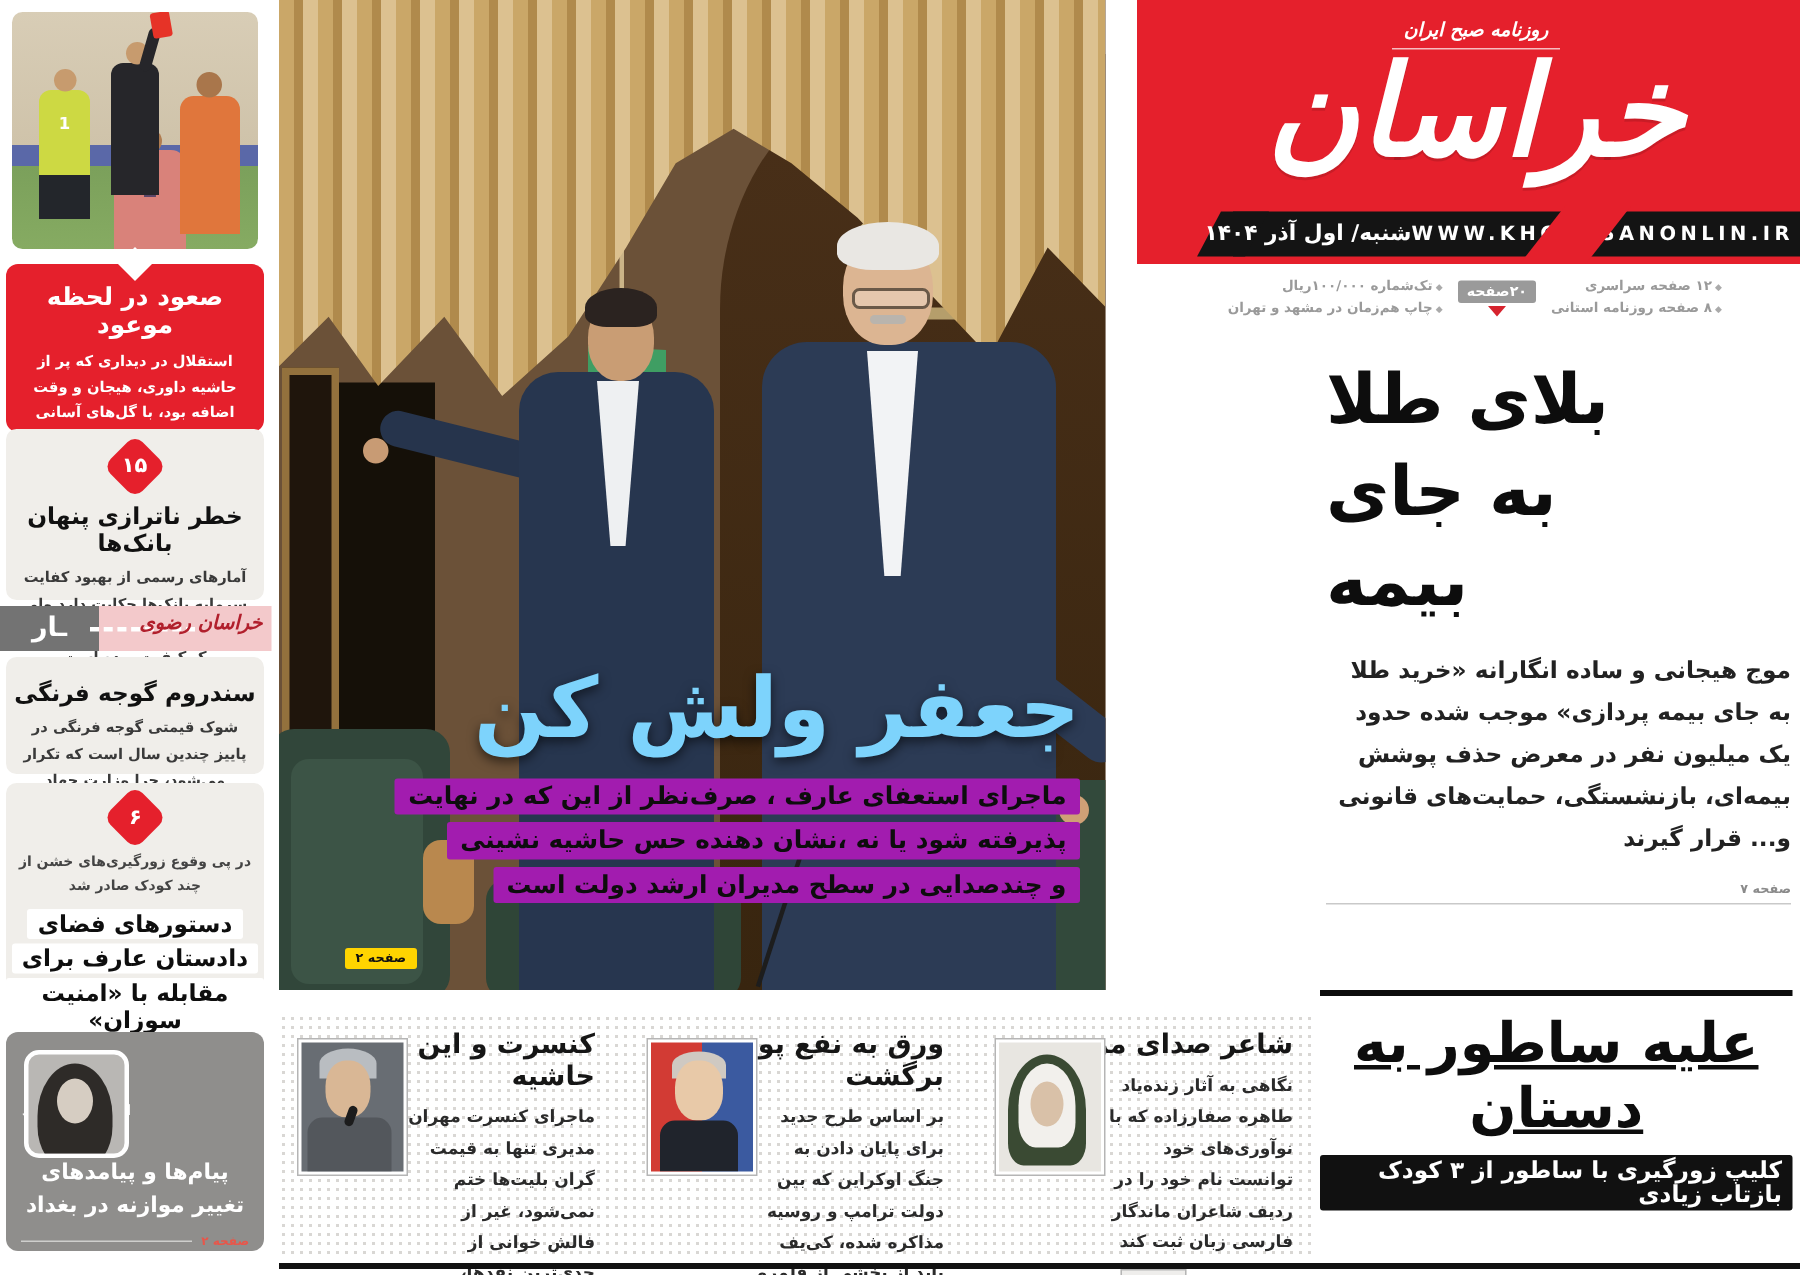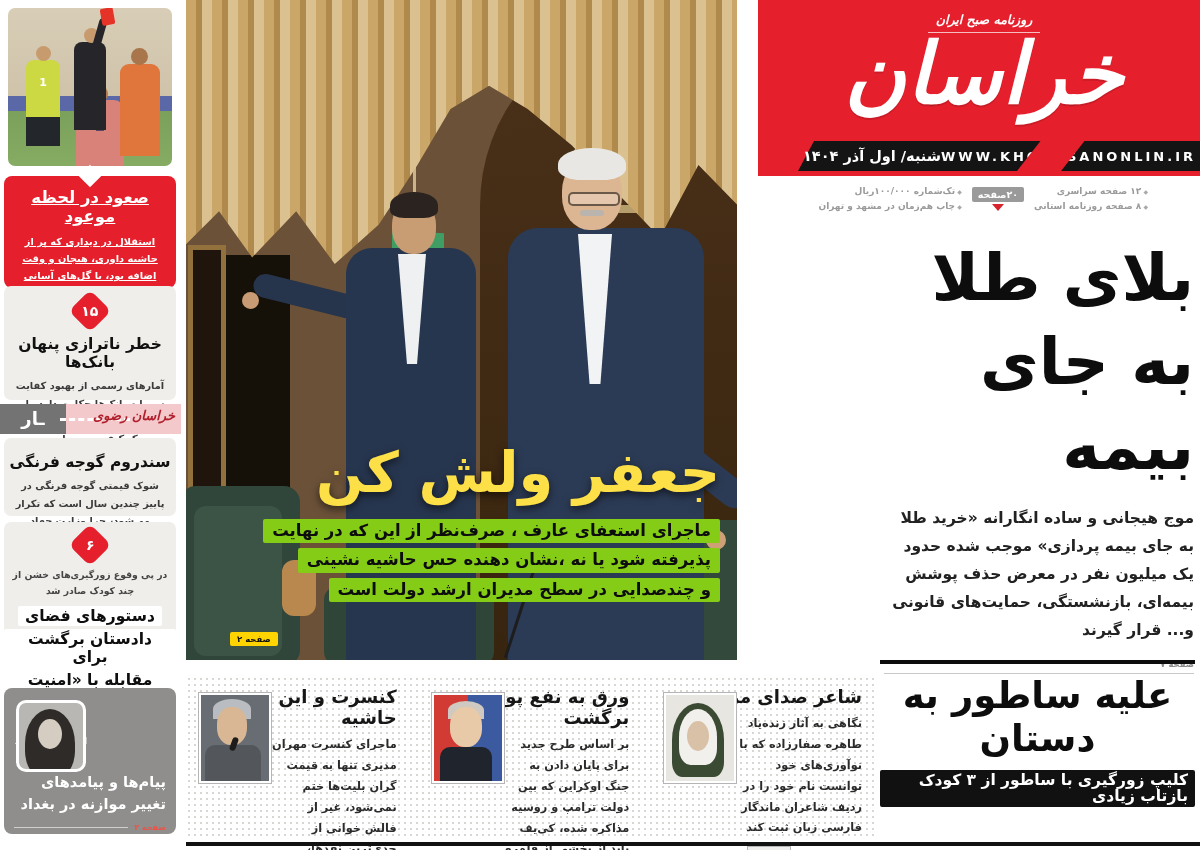--- a/index.html
+++ b/index.html
@@ -24,21 +24,21 @@
       text-align:center;line-height:46px;}
   .gk-head{position:absolute;left:28px;top:38px;width:15px;height:15px;border-radius:50%;background:#c79b6e;}
   .p1{position:absolute;left:112px;top:56px;width:40px;height:92px;background:#e0763c;border-radius:9px 9px 0 0;}
   .p1-head{position:absolute;left:123px;top:40px;width:17px;height:17px;border-radius:50%;background:#a9764b;}
   .p2{position:absolute;left:68px;top:92px;width:48px;height:66px;background:#d9827a;border-radius:10px 10px 0 0;
       color:#5b4668;font-size:15px;font-weight:bold;text-align:center;line-height:52px;}
   .p2-head{position:absolute;left:84px;top:78px;width:16px;height:16px;border-radius:50%;background:#b07c50;}
 
   
   .fb-box{position:absolute;left:4px;top:176px;width:172px;height:112px;background:#e5202c;border-radius:8px;
-          color:#fff;padding:12px 10px 8px;box-sizing:border-box;text-decoration:underline;}
+          color:#fff;padding:12px 10px 8px;box-sizing:border-box;}
   .fb-notch{position:absolute;left:78px;top:-8px;width:16px;height:16px;background:#fff;transform:rotate(45deg);}
   .fb-title{font-size:16.5px;font-weight:900;text-align:center;margin-bottom:7px;}
   .fb-body{font-size:9.8px;font-weight:700;line-height:1.75;text-align:center;}
   .fb-badge{display:inline-block;background:#fff;color:#c21a24;font-size:7.5px;font-weight:bold;
             border-radius:3px;padding:1px 5px;margin-top:5px;}
 
   .card{position:absolute;left:4px;width:172px;background:#f0eeea;border-radius:7px;box-sizing:border-box;}
   .diamond{width:30px;height:30px;background:#e5202c;border-radius:7px;transform:rotate(45deg);
            margin:0 auto;display:flex;align-items:center;justify-content:center;}
   .diamond span{transform:rotate(-45deg);color:#fff;font-size:14px;font-weight:900;}
@@ -60,21 +60,21 @@
 
   
   .note{position:absolute;left:4px;top:688px;width:172px;height:146px;background:#8f8e8c;border-radius:8px;
         box-sizing:border-box;padding:10px 10px 6px;}
   .note-photo{position:absolute;left:12px;top:12px;width:64px;height:66px;background:#b9b7b4;border:3px solid #fff;
               border-radius:10px;overflow:hidden;}
   .note-hood{position:absolute;left:6px;top:6px;width:50px;height:70px;background:#2e2b28;border-radius:50% 50% 40% 40%;}
   .note-face{position:absolute;left:19px;top:16px;width:24px;height:30px;background:#d6cdc2;border-radius:50%;}
   .note-label{font-size:12px;font-weight:900;color:#f0a9a0;text-align:left;padding-left:0;margin-right:78px;text-align:center;}
   .note-author{font-size:9.5px;font-weight:700;color:#f2f2f2;margin-right:78px;text-align:center;margin-top:9px;}
-  .note-title{color:#fff;font-size:14.5px;font-weight:900;line-height:1.5;margin-top:26px;}
+  .note-title{color:#fff;font-size:14.5px;font-weight:900;text-align:center;line-height:1.5;margin-top:26px;}
   .note-foot{margin-top:7px;display:flex;align-items:center;gap:6px;}
   .note-badge{color:#e8564a;font-size:8px;font-weight:bold;}
   .note-line{flex:1;border-top:1px solid #cfcfcd;}
 
   
   .photo{position:absolute;left:186px;top:0;width:551px;height:660px;overflow:hidden;background:#6b5138;}
   .curtain{position:absolute;left:0;top:0;width:100%;height:330px;
      background:repeating-linear-gradient(90deg,#caa768 0 10px,#b08a4c 10px 16px,#dcc190 16px 26px);
      clip-path:polygon(0 0,100% 0,100% 62%,93% 50%,86% 72%,78% 58%,70% 44%,62% 33%,55% 26%,48% 33%,42% 50%,35% 68%,27% 80%,20% 64%,12% 78%,6% 64%,0 74%);}
   .frame{position:absolute;left:2px;top:245px;width:28px;height:400px;background:#1f150c;border:5px solid #93713d;}
@@ -108,24 +108,24 @@
   .manB-glass{position:absolute;left:382px;top:192px;width:48px;height:10px;border:2px solid #6a5948;border-radius:5px;background:rgba(255,255,255,.25);}
   .manB-must{position:absolute;left:394px;top:210px;width:24px;height:6px;background:#b9b4ad;border-radius:3px;}
   .manB-body{position:absolute;left:322px;top:228px;width:196px;height:432px;background:#2c3b55;border-radius:30px 30px 0 0;}
   .manB-shirt{position:absolute;left:392px;top:234px;width:34px;height:150px;background:#f2f3f5;
               clip-path:polygon(0 0,100% 0,66% 100%,34% 100%);}
   .manB-arm{position:absolute;left:452px;top:452px;width:120px;height:28px;background:#2c3b55;border-radius:14px;transform:rotate(38deg);}
   .manB-hand{position:absolute;left:520px;top:530px;width:20px;height:20px;background:#cfa076;border-radius:50%;}
   .mic{position:absolute;left:332px;top:568px;width:3px;height:92px;background:#1d1d1d;transform:rotate(18deg);}
   .mic-head{position:absolute;left:318px;top:556px;width:12px;height:12px;background:#111;border-radius:50%;}
 
-  .photo-head{position:absolute;right:17px;top:440px;color:#fde047;font-size:56px;font-weight:900;
+  .photo-head{position:absolute;right:17px;top:440px;color:#7dd3fc;font-size:56px;font-weight:900;
               text-shadow:0 3px 8px rgba(0,0,0,.6);letter-spacing:-1px;}
   .photo-cap{position:absolute;right:17px;top:516px;width:510px;text-align:right;line-height:1.0;}
-  .photo-cap span{display:inline-block;background:#84cc16;color:#0d0d0d;font-size:16.5px;font-weight:900;
+  .photo-cap span{display:inline-block;background:#a21caf;color:#0d0d0d;font-size:16.5px;font-weight:900;
                   padding:4px 9px;margin:2.5px 0;border-radius:2px;}
   .photo-badge{position:absolute;left:44px;top:632px;background:#ffd400;color:#111;font-size:8.5px;
                font-weight:bold;padding:2px 7px;border-radius:2px;}
 
   
   .masthead{position:absolute;left:741px;top:0;width:452px;height:176px;background:#e5202c;overflow:hidden;margin-left:17px;}
   .tagline{position:absolute;left:0;right:0;top:12px;text-align:center;color:#fff;font-size:12.5px;
            font-weight:700;font-style:italic;}
   .tagline-rule{position:absolute;left:170px;top:32px;width:112px;border-top:1px solid rgba(255,255,255,.7);}
   .logo{position:absolute;left:0;right:0;top:28px;text-align:center;color:#fff;font-size:84px;
@@ -146,28 +146,28 @@
   .inforow .col div{line-height:1.7;white-space:nowrap;}
   .inforow .col div::before{content:"◆ ";font-size:6px;color:#aaa;}
   .pages-badge-wrap{text-align:center;}
   .pages-badge{display:inline-block;background:#9a9a9a;color:#fff;font-size:9.5px;font-weight:900;
                padding:2px 6px;border-radius:2px;}
   .badge-tri{width:0;height:0;border-left:6px solid transparent;border-right:6px solid transparent;
              border-top:7px solid #d6232e;margin:2px auto 0;}
 
   
   .lead{position:absolute;left:884px;top:236px;width:310px;}
-  .lead-h{color:#0d0d0d;font-size:64px;line-height:1.32;font-weight:900;text-align:right;letter-spacing:-2px;}
+  .lead-h{color:#0d0d0d;font-size:46px;line-height:1.32;font-weight:900;text-align:left;letter-spacing:-2px;}
   .lead-body{margin-top:16px;font-size:15.5px;font-weight:700;color:#222;line-height:1.8;text-align:right;}
   .lead-page{margin-top:14px;color:#8a8a8a;font-size:8.5px;font-weight:bold;}
   .lead-hr{margin-top:4px;border-top:1px solid #c9c9c9;}
 
   
   .cleaver{position:absolute;left:880px;top:660px;width:315px;border-top:4px solid #0d0d0d;}
-  .cleaver-h{color:#0d0d0d;font-size:37px;font-weight:900;text-align:center;margin:10px 0 8px;letter-spacing:-1px;}
+  .cleaver-h{color:#0d0d0d;font-size:37px;font-weight:900;text-align:center;margin:10px 0 8px;letter-spacing:-1px;text-decoration:underline;}
   .cleaver-lines{text-align:right;line-height:1.0;}
   .cleaver-lines span{display:inline-block;background:#111;color:#fff;font-size:15.5px;font-weight:900;
                       padding:3px 7px;margin:2px 0;border-radius:2px;}
 
   
   .strip{position:absolute;left:186px;top:676px;width:690px;height:162px;
          background-color:#fff;background-image:radial-gradient(#d9d7d4 1px,transparent 1.3px);background-size:6px 6px;
          display:flex;gap:8px;}
   .bart{flex:1;position:relative;padding:10px 10px 0 0;box-sizing:border-box;}
   .bart-title{font-size:18px;font-weight:900;color:#161616;text-align:right;padding-right:4px;}
@@ -245,21 +245,21 @@
       <div class="sb-body">شوک قیمتی گوجه فرنگی در پاییز چندین سال است که تکرار می‌شود، چرا وزارت جهاد برنامه‌ای برای مدیریت آن ندارد؟</div>
     </div>
 
     <div class="card card-pros">
       <div class="diamond">
           <span>۶</span>
         </div>
       <div class="pros-over">در پی وقوع زورگیری‌های خشن از چند کودک صادر شد</div>
       <div class="pros-title">
         <span>دستورهای فضای</span><br>
-        <span>دادستان برگشت برای</span><br>
+        <span>دادستان عارف برای</span><br>
         <span>مقابله با «امنیت سوزان»</span>
       </div>
     </div>
 
     <div class="note">
       <div class="note-photo">
         <div class="note-hood"></div>
         <div class="note-face"></div>
       </div>
       <div class="note-label">یادداشت روز</div>

